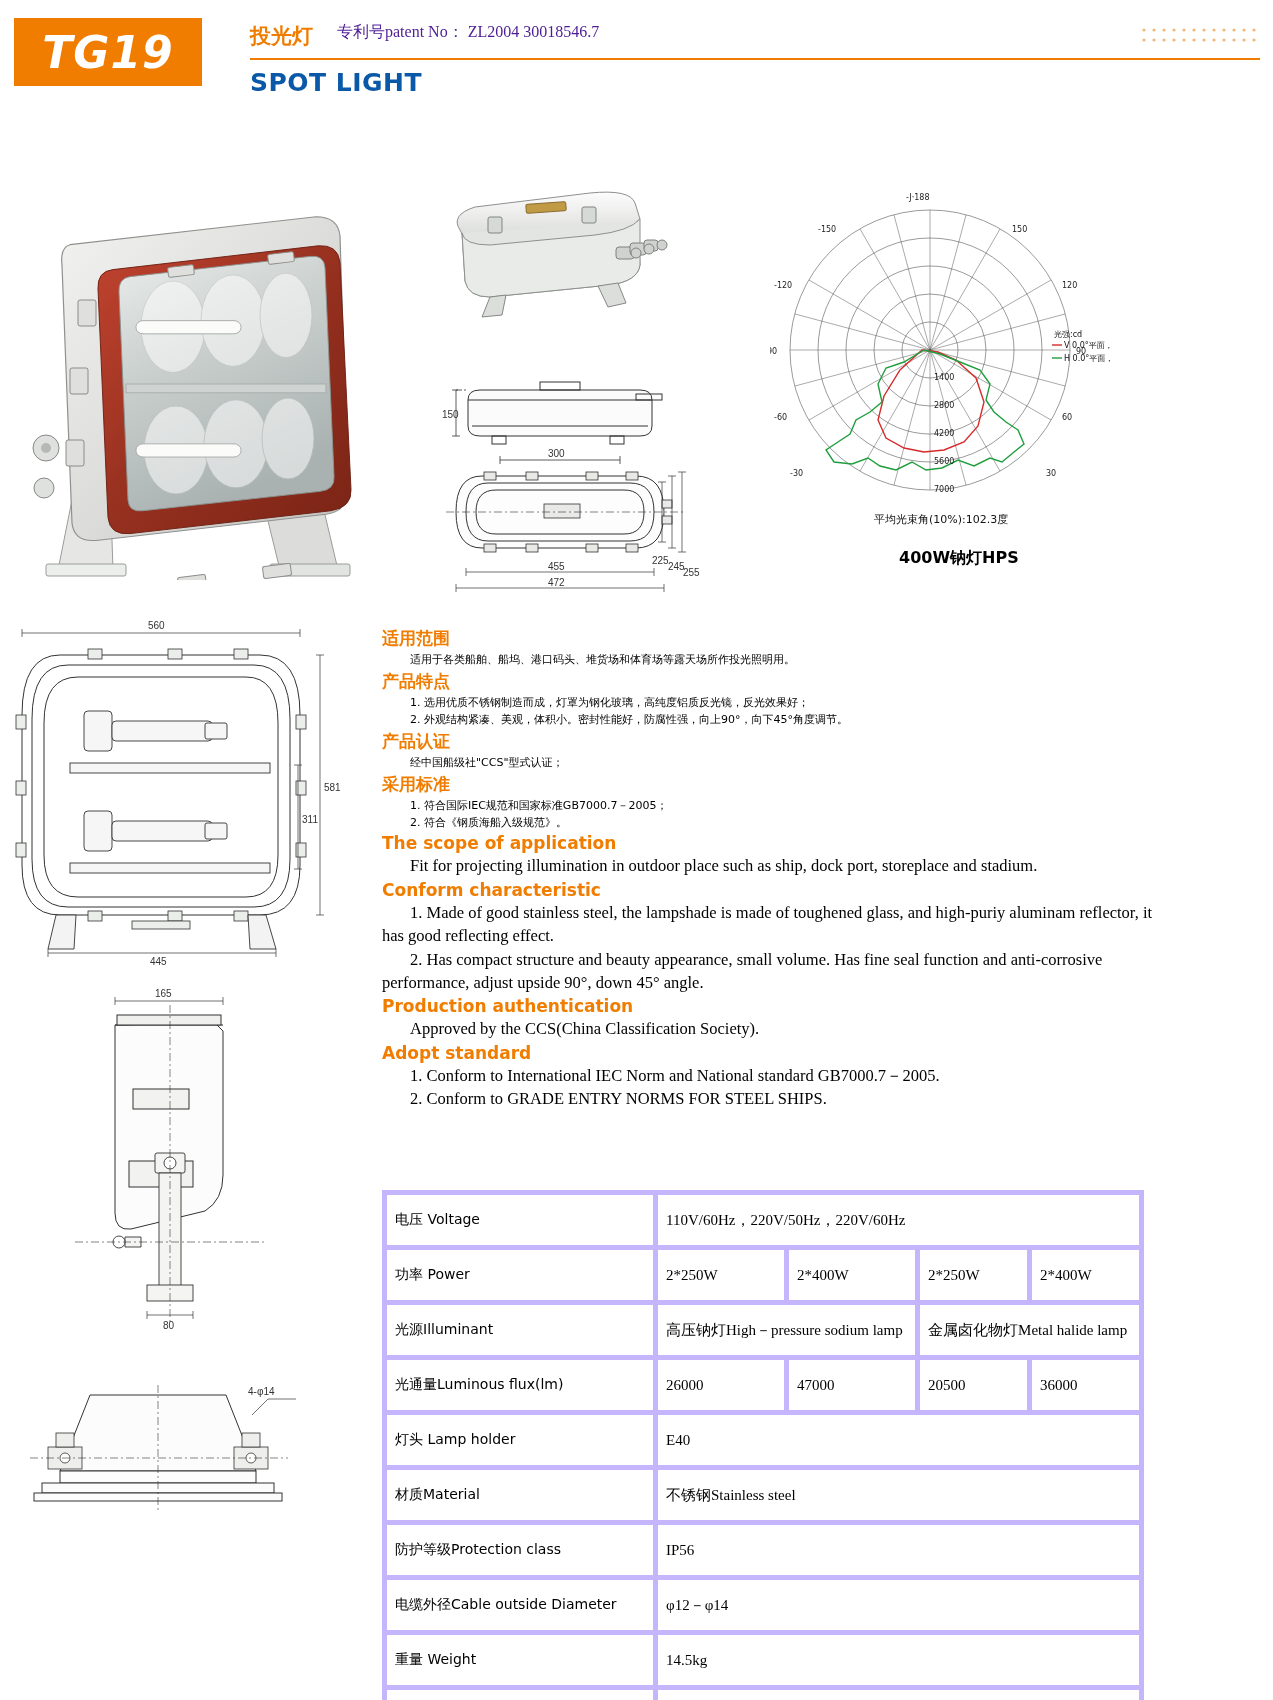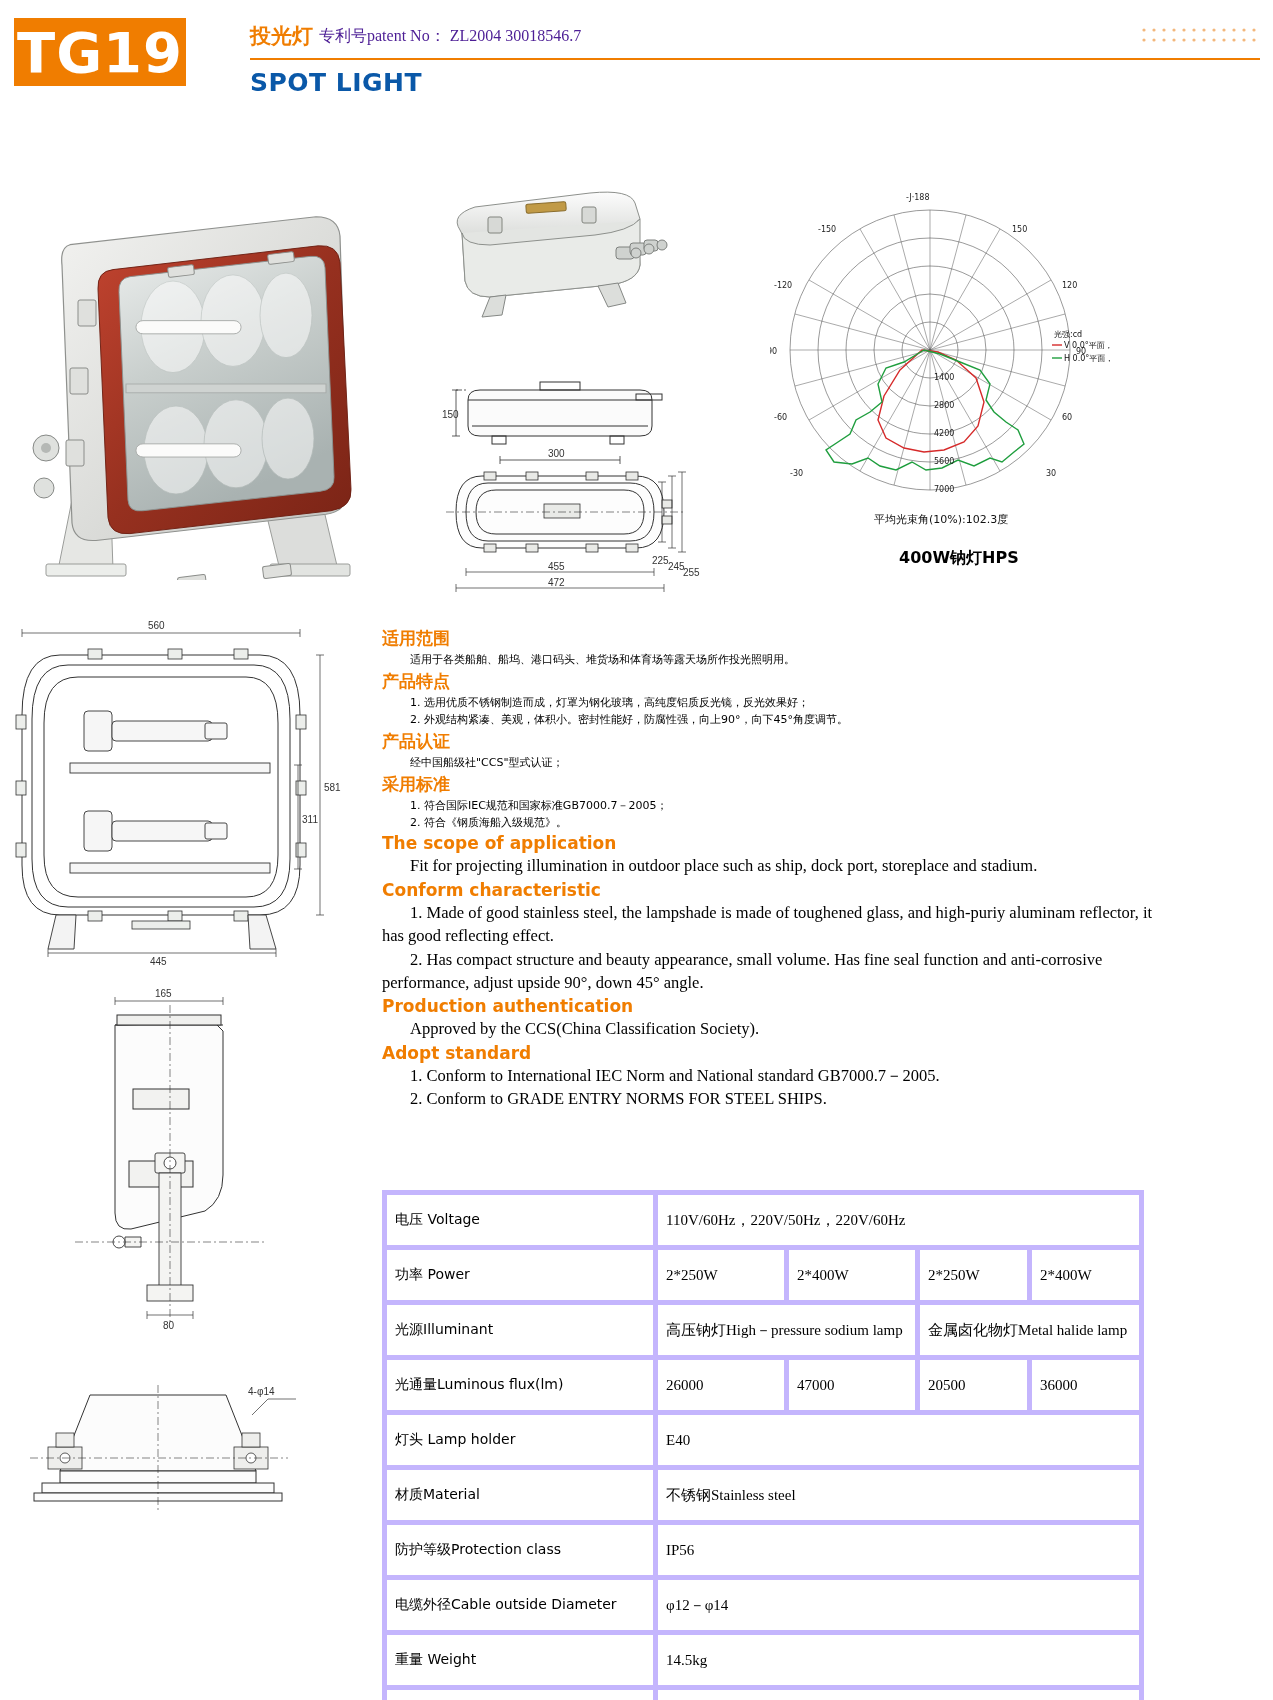--- a/index.html
+++ b/index.html
@@ -18,40 +18,41 @@
   
   #header {
     position: absolute;
     left: 0; top: 0;
     width: 1273px;
     height: 108px;
   }
   #header-tag {
     position: absolute;
     left: 14px; top: 18px;
-    width: 172px; height: 68px;
+    width: 188px; height: 68px;
     background: #f07d00;
     color: #fff;
     font-family: "DejaVu Sans", sans-serif;
     font-weight: bold;
-    font-size: 56px;
+    font-style: italic;
+    font-size: 44px;
     letter-spacing: 1px;
     display: flex;
     align-items: center;
     justify-content: center;
   }
   #header-texts {
     position: absolute;
     left: 250px; top: 22px;
     width: 1000px;
   }
   #header-cn-row {
     display: flex;
-    align-items: center;
-    gap: 6px;
+    align-items: flex-start;
+    gap: 24px;
   }
   #header-cn {
     color: #f07d00;
     font-family: "DejaVu Sans", sans-serif;
     font-weight: bold;
     font-size: 21px;
   }
   #header-patent {
     font-size: 16px;
     color: #4c1d95;

